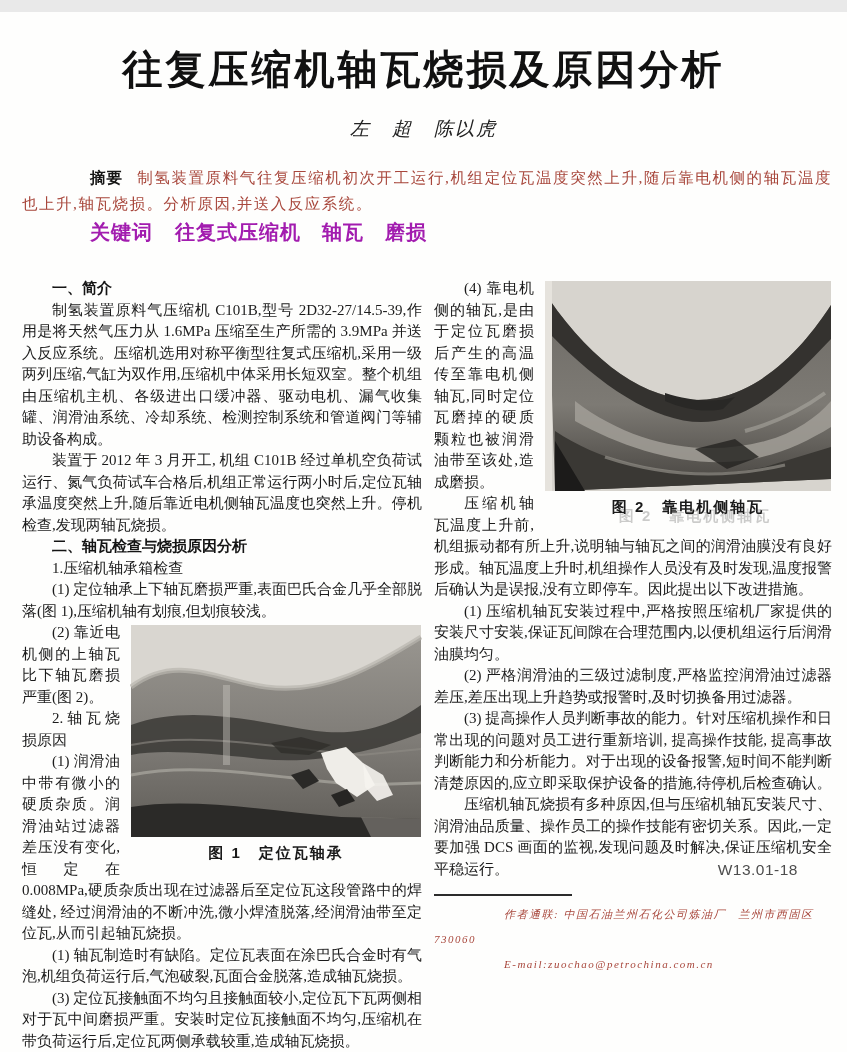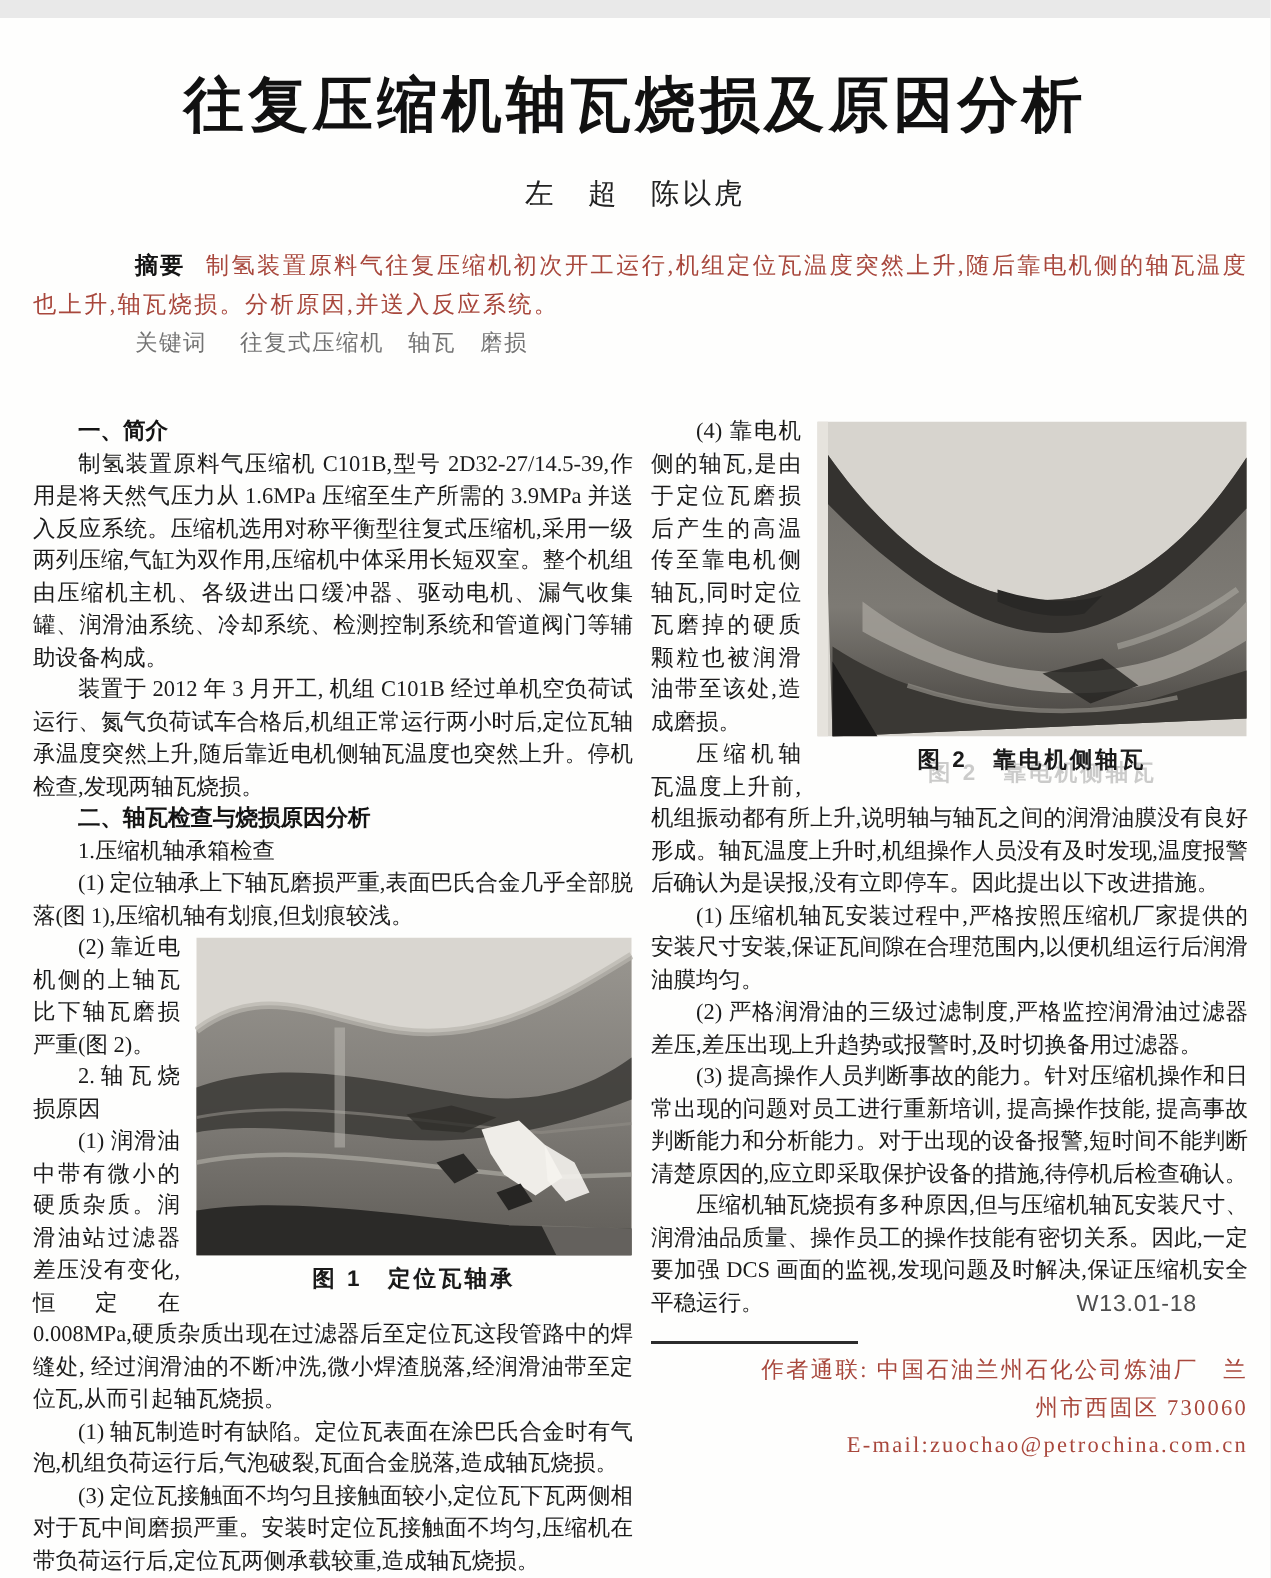--- a/index.html
+++ b/index.html
@@ -14,39 +14,39 @@
   }
   .title{
     position:absolute;top:30px;left:0;right:0;
     text-align:center;
     font-size:40px;font-weight:700;letter-spacing:3px;
     color:#111;
   }
   .authors{
     position:absolute;top:104px;left:0;right:0;
     text-align:center;
-    font-size:19px;letter-spacing:2px;color:#222;
+    font-size:19px;letter-spacing:2px;color:#222;font-style:italic;
   }
   .abstract-block{
     position:absolute;top:153px;left:22px;width:810px;
     font-size:15.5px;line-height:26px;text-align:justify;
   }
   .abstract-block .para{text-indent:68px;margin:0;}
   .lab{
     font-family:"Liberation Sans","DejaVu Sans",sans-serif;
     font-weight:700;color:#151515;margin-right:14px;letter-spacing:1px;
   }
   .red-italic{
     color:#a8473c;letter-spacing:1.5px;
   }
   .keywords{
     position:absolute;top:207px;left:22px;width:810px;
     font-family:"Liberation Sans","DejaVu Sans",sans-serif;
-    font-weight:400;font-size:15px;letter-spacing:1px;
-    text-indent:68px;margin:0;color:#737373;
+    font-weight:700;font-size:20px;letter-spacing:1px;
+    text-indent:68px;margin:0;color:#a21caf;
   }
   .col{
     position:absolute;top:266px;
     font-size:15px;line-height:21.5px;
     text-align:justify;
   }
   #col-left{left:22px;width:400px;}
   #col-right{left:434px;width:398px;}
   .h{ text-indent:2em;font-weight:600;color:#141414;}
   .sub{text-indent:2em;font-weight:500;}
@@ -75,22 +75,22 @@
     text-align:right;padding-right:34px;
     font-family:"Liberation Sans","DejaVu Sans",sans-serif;
     font-size:15.5px;color:#4d4d4d;letter-spacing:0.5px;
   }
   .footrule{
     width:138px;border-top:2px solid #2c2c2c;
     margin:13px 0 6px 0;
   }
   .contact p{
     margin:0;color:#a8473c;
-    font-size:15px;line-height:25px;letter-spacing:1.5px;
-    text-indent:70px;text-align:right;
+    font-size:11px;line-height:25px;letter-spacing:1.5px;
+    text-indent:70px;text-align:left;font-style:italic;
   }
   svg{display:block;}
 </style>
 </head>
 <body>
 
 <div class="page">
 
   <div class="title">往复压缩机轴瓦烧损及原因分析</div>
   <div class="authors">左　超　陈以虎</div>

